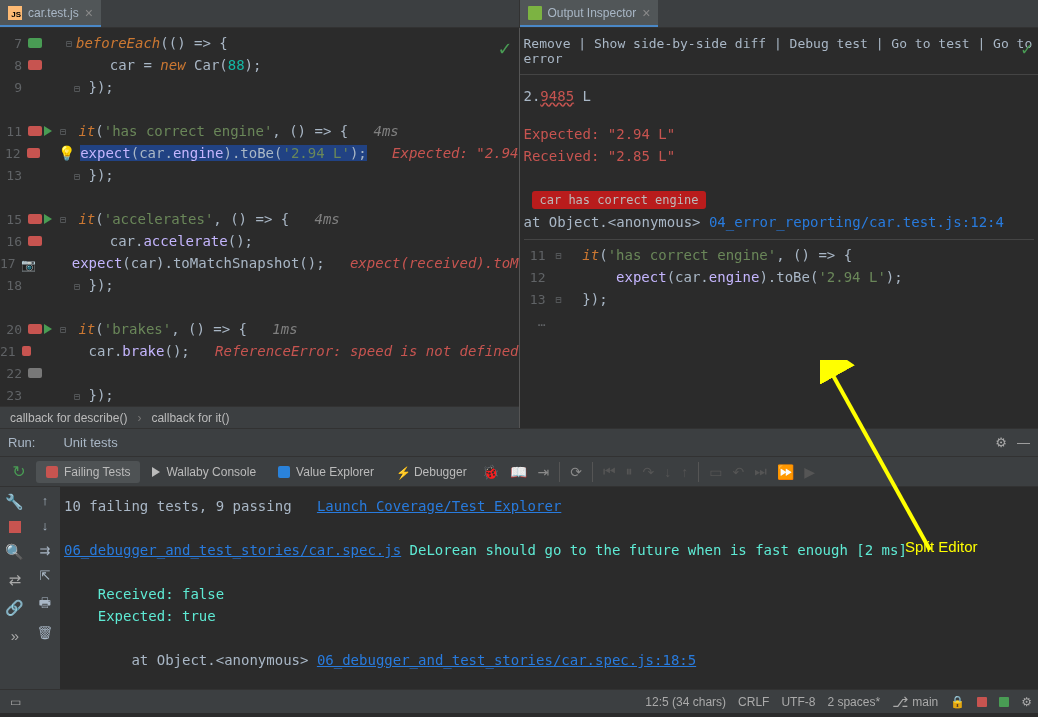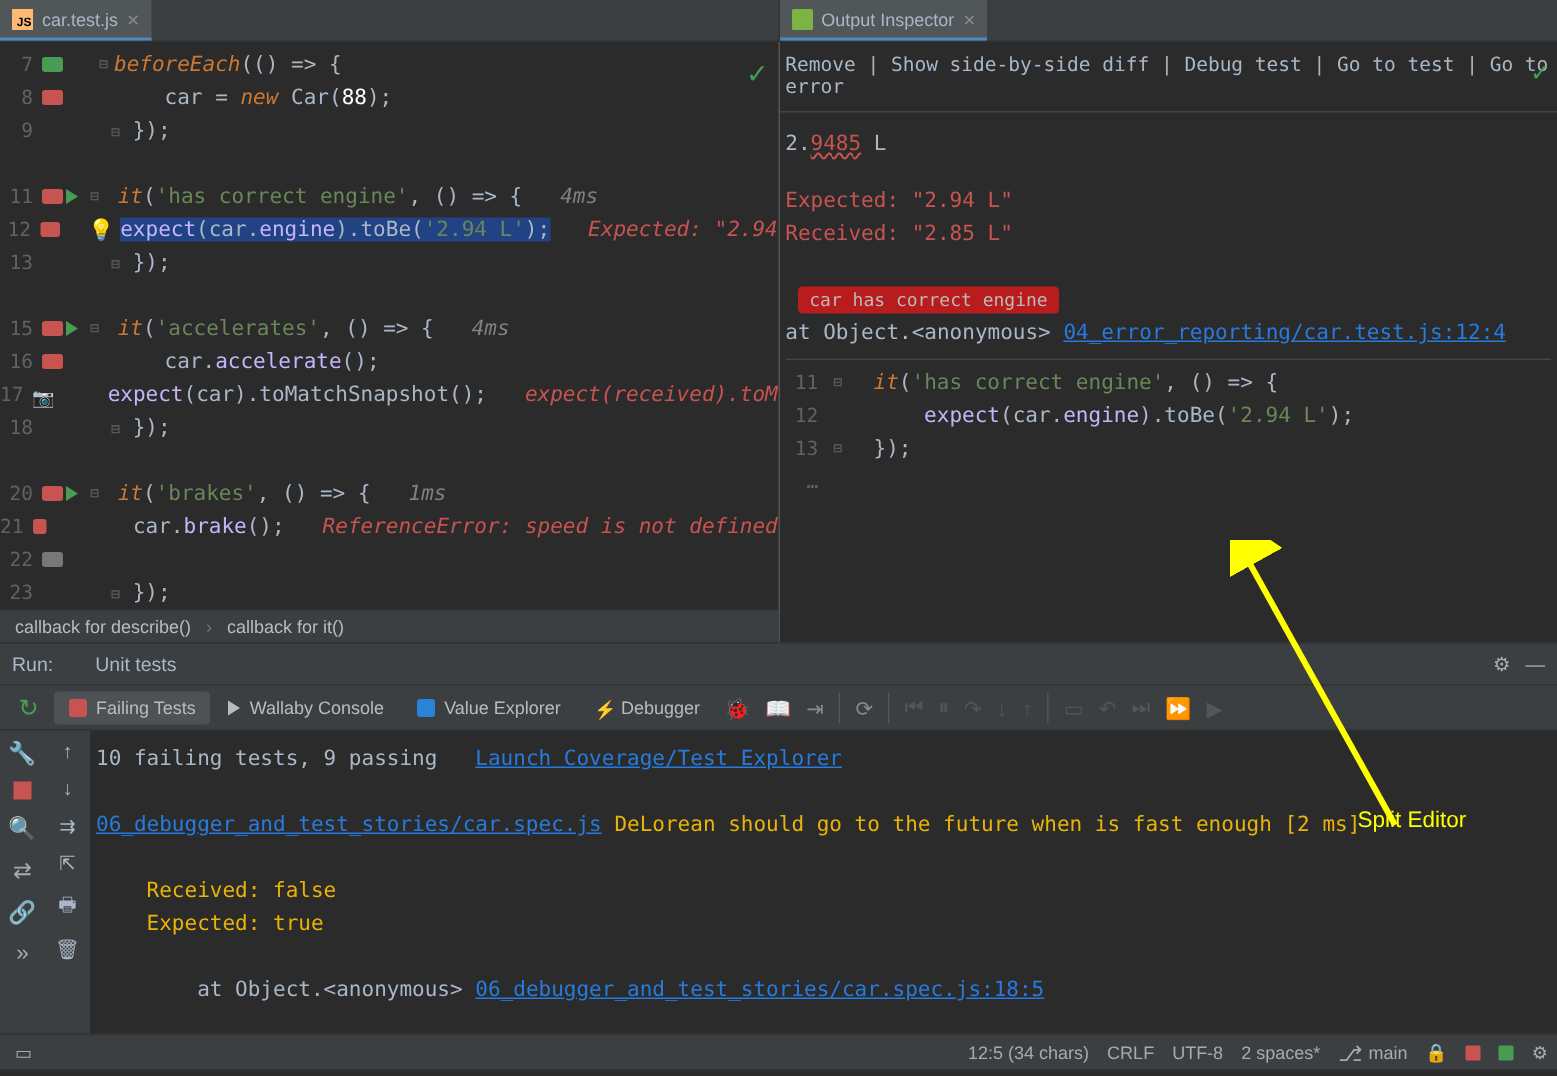--- a/index.html
+++ b/index.html
@@ -99,21 +99,21 @@
 }
 .fold {
   width: 14px;
   color: #606366;
   font-size: 10px;
   text-align: center;
 }
 .code-text { white-space: pre; }
 .kw { color: #cc7832; font-style: italic; }
 .lit { color: #6a8759; }
-.num { color: #ffffff; margin-top: 12px; }
+.num { color: #14b8a6; margin-top: 12px; }
 .prop { color: #c4b5fd; }
 .hint { color: #808080; font-style: italic; }
 .err-inline { color: #c75450; font-style: italic; }
 .hl { background: #214283; }
 .bulb { color:#cc7832; font-size:14px; margin-right:4px; }
 .breadcrumb {
   height: 22px;
   background: #3c3f41;
   display: flex;
   align-items: center;
@@ -132,21 +132,21 @@
   font-size: 13px;
   border-bottom: 1px solid #444;
 }
 .inspector-body { padding: 10px 4px; }
 .diff-exp { color: #c75450; }
 .red-u { color: #c75450; text-decoration: underline wavy #c75450; }
 .badge-test {
   display:inline-block; background:#b91c1c; color:#bbb;
   padding:2px 8px; font-size:12px; border-radius:3px; margin:8px 0 2px 8px;
 }
-.link { color:#287bde; text-decoration: underline; }
+.link { color:#287bde; }
 
 
 .run-panel {
   height: 261px;
   background: #2b2b2b;
   border-top: 1px solid #323232;
   display: flex;
   flex-direction: column;
 }
 .run-header {
@@ -207,21 +207,21 @@
   align-items: center;
   padding-top: 6px;
   gap: 10px;
 }
 .run-console {
   flex: 1;
   padding: 8px 4px;
   overflow: hidden;
 }
 .cons-line { white-space: pre; line-height: 22px; }
-.cons-red { color:#eab308; }
+.cons-red { color:#5eead4; }
 .cons-link { color:#287bde; text-decoration: underline; }
 
 
 .annotation-arrow {
   position: absolute;
   left: 820px;
   top: 360px;
   pointer-events: none;
 }
 .annotation-label {

